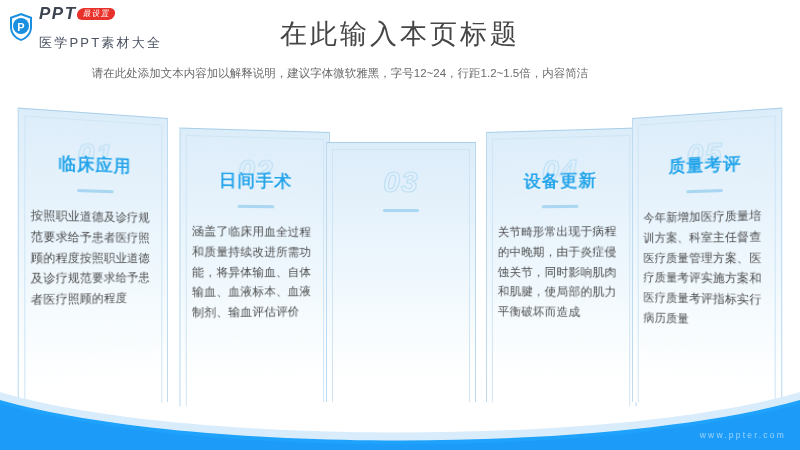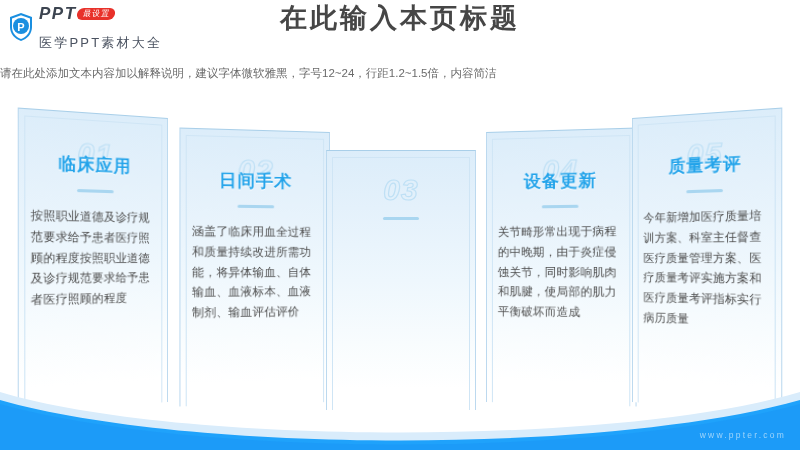--- a/index.html
+++ b/index.html
@@ -37,28 +37,29 @@
     letter-spacing:1px; white-space:nowrap;
   }
   .logo-sub {
     margin-top:14px;
     font-size:13px; color:#4a5260; letter-spacing:2.2px;
     white-space:nowrap;
   }
 
   
   .page-title {
-    position:absolute; top:0; left:0; width:800px;
+    position:absolute; top:16px; left:0; width:800px;
     text-align:center;
-    font-size:27px; font-weight:bold; color:#464646;
+    font-size:27px; font-weight:normal; color:#464646;
     letter-spacing:3px;
     z-index:30;
   }
   .subtitle {
     position:absolute; top:63px; left:0; width:680px;
+    text-align:center;
     font-size:11.5px; color:#6a6a6a; line-height:1.85;
     z-index:30;
   }
 
   
   .cards {
     position:absolute; left:0; top:112px;
     width:800px; height:290px;
     z-index:20;
   }
@@ -77,21 +78,21 @@
     content:"";
     position:absolute; left:5px; right:5px; top:6px; bottom:0;
     border-left:1px solid #cfe5f5;
     border-right:1px solid #cfe5f5;
     border-top:1px solid #cfe5f5;
     pointer-events:none;
   }
   
   .card.c1 { left:20px;  top:6px;   height:284px; transform:perspective(700px) rotateY(19deg);  transform-origin:right center; }
   .card.c2 { left:182px; top:20px;  height:270px; transform:perspective(800px) rotateY(10deg);  transform-origin:right center; }
-  .card.c3 { left:326px; top:30px;  height:260px; transform:none; width:150px;margin-top:8px; }
+  .card.c3 { left:326px; top:30px;  height:260px; transform:none; width:150px; }
   .card.c4 { left:486px; top:20px;  height:270px; transform:perspective(800px) rotateY(-10deg); transform-origin:left center; }
   .card.c5 { left:632px; top:6px;   height:284px; transform:perspective(700px) rotateY(-19deg); transform-origin:left center; }
 
   .card-inner {
     position:relative;
     padding:0 11px;
     text-align:center;
     height:100%;
   }
   .ghost-num {

